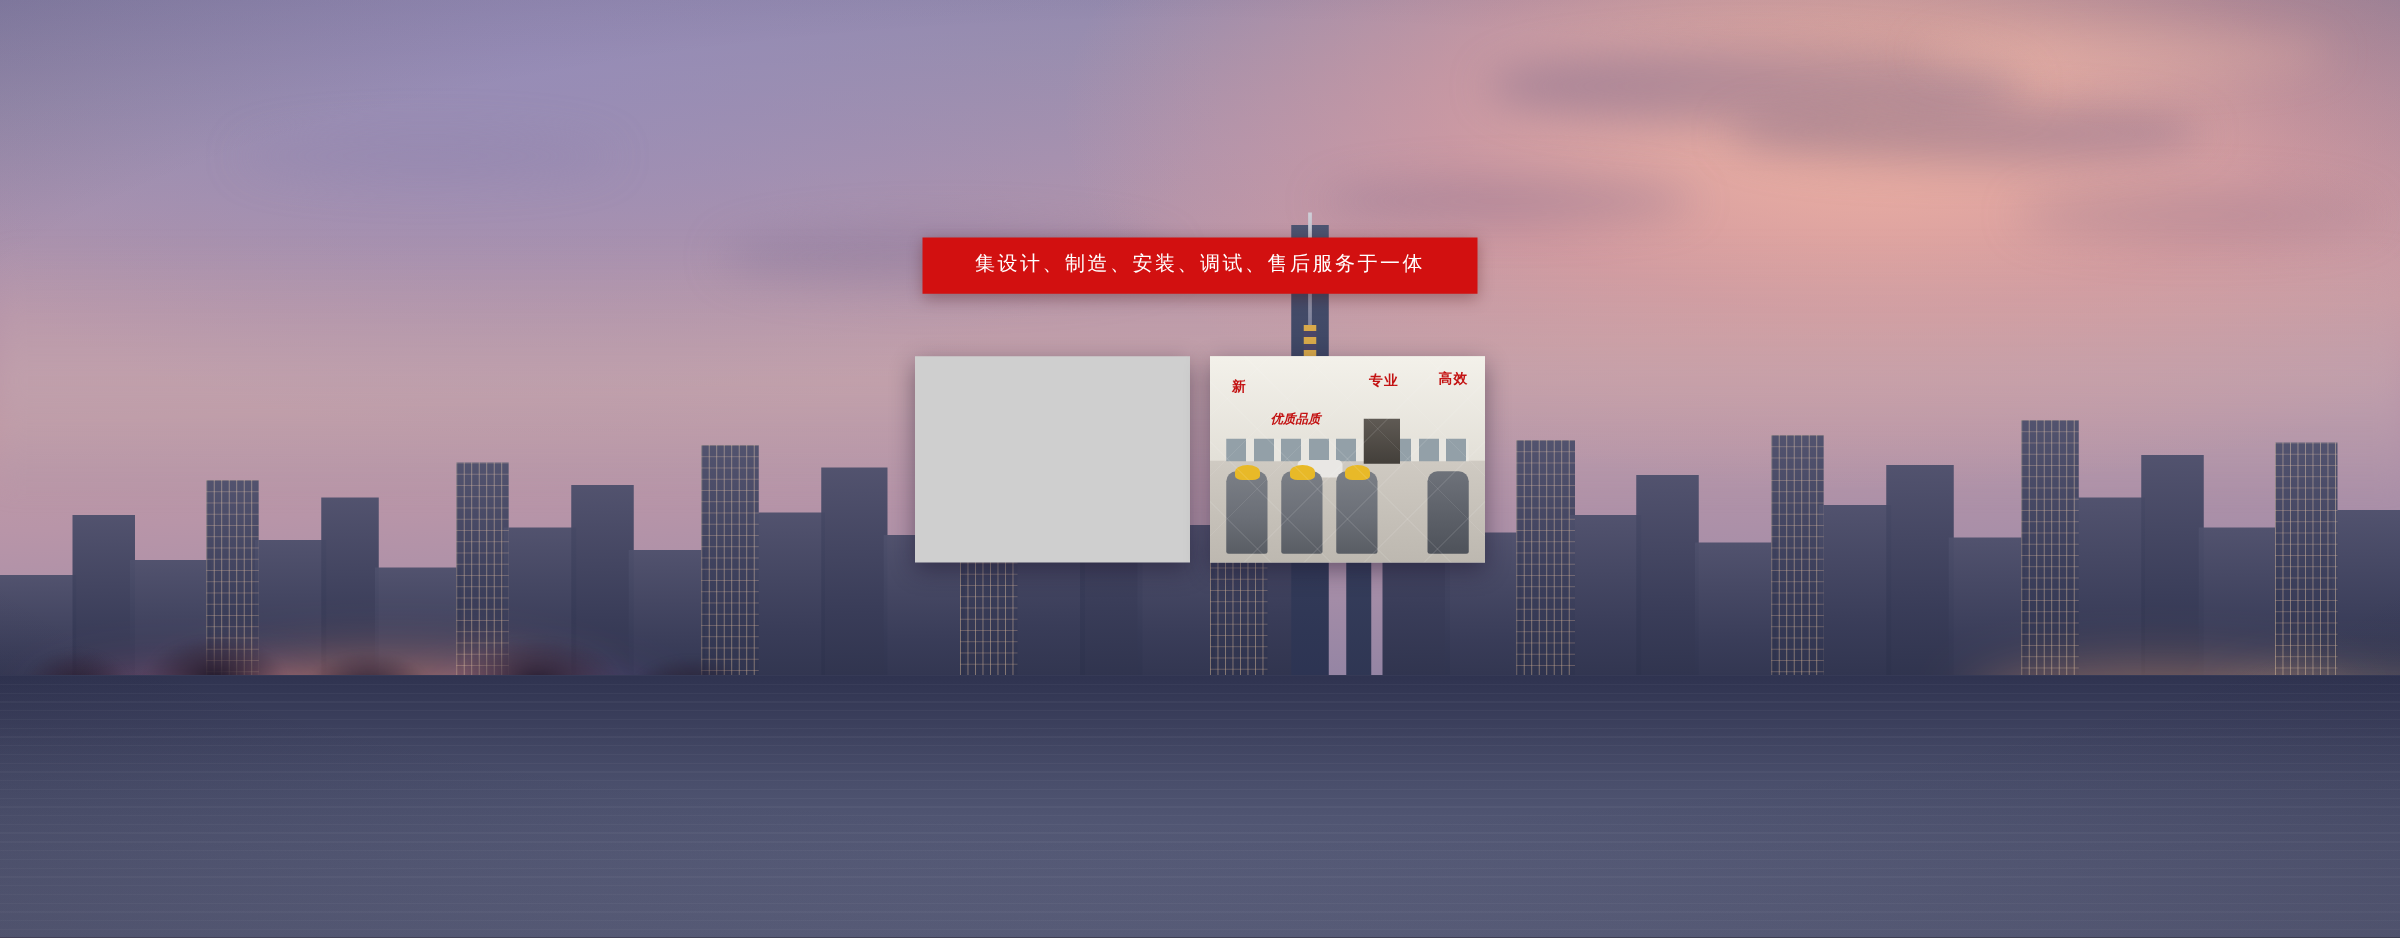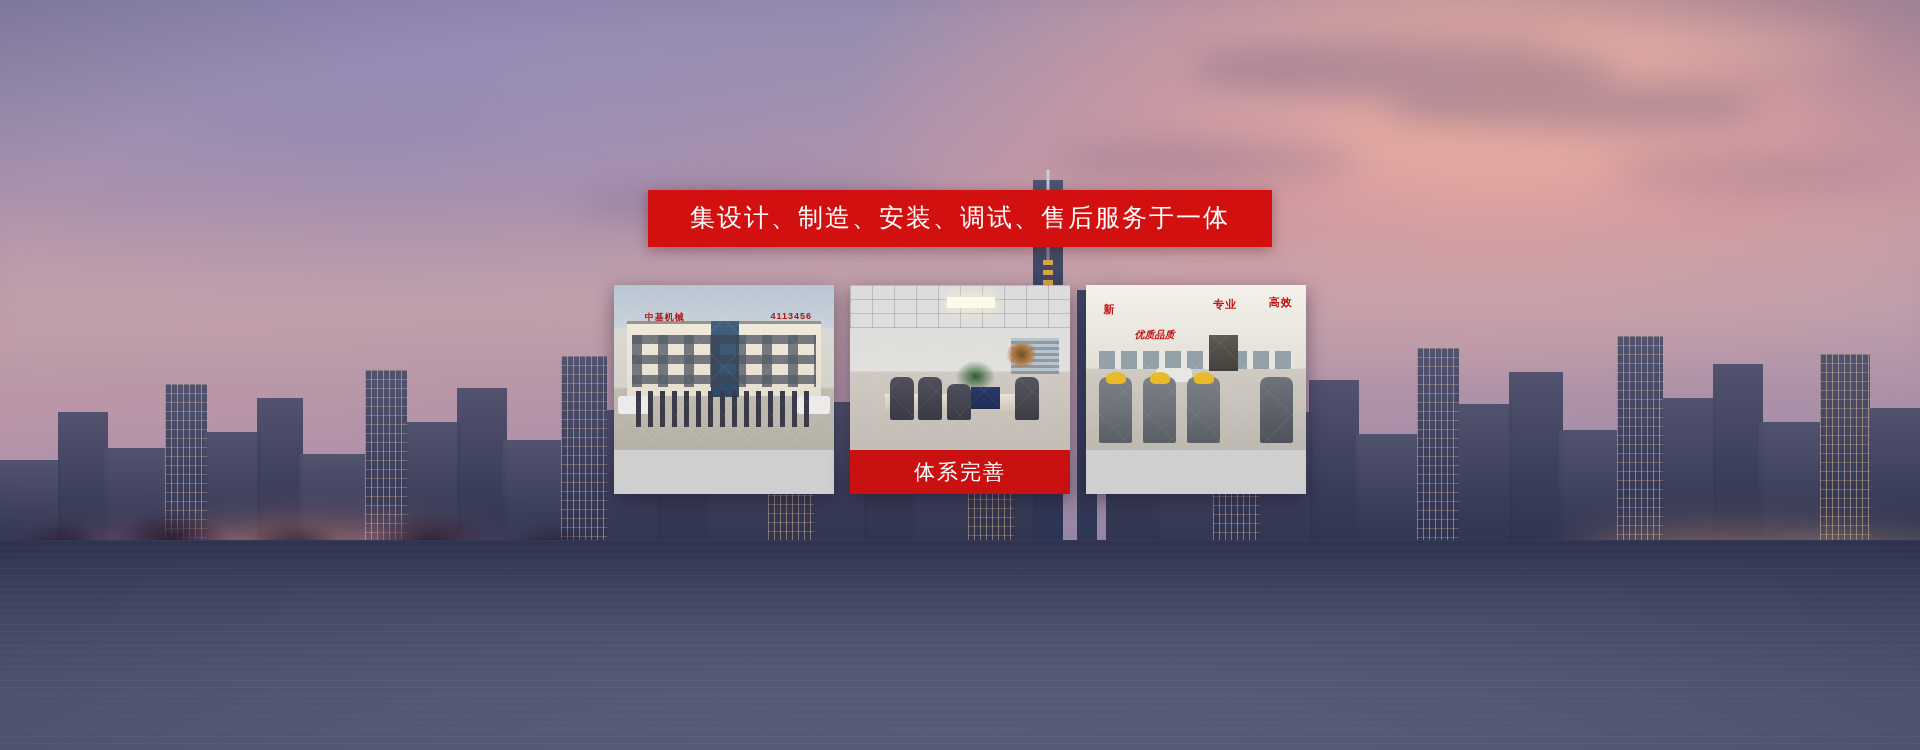--- a/index.html
+++ b/index.html
@@ -74,21 +74,21 @@
   .vign { position:absolute; inset:0; pointer-events:none;
     background:radial-gradient(ellipse 120% 95% at 50% 45%, rgba(0,0,0,0) 45%, rgba(20,16,34,.42) 100%); }
 
   
   .headline { position:absolute; left:0; right:0; top:100px; text-align:center; z-index:6;
     font-size:68px; font-weight:bold; color:#ffffff; letter-spacing:3px; line-height:1;
     text-shadow: 3px 4px 0 rgba(60,40,70,.45), 0 2px 10px rgba(40,25,55,.5); }
 
   
   .subbar { position:absolute; left:50%; top:190px; transform:translateX(-50%); z-index:6;
-    background:#d21010; color:#fff; font-size:25px; letter-spacing:2px;
+    background:#d21010; color:#fff; font-size:16px; letter-spacing:2px;
     padding:11px 42px 13px; white-space:nowrap;
     box-shadow:0 3px 12px rgba(70,10,10,.35); }
 
   
   .cards { position:absolute; left:50%; top:285px; transform:translateX(-50%); z-index:6;
     display:flex; gap:16px; }
   .card { width:220px; background:#cfcfcf; box-shadow:0 6px 18px rgba(25,15,40,.45); }
   .thumb { position:relative; width:220px; height:165px; overflow:hidden; background:#8fa0a8; }
   .thumb::after { content:""; position:absolute; inset:0; pointer-events:none;
     background-image:
@@ -264,49 +264,23 @@
   <div class="trees"></div>
   <div class="water"></div>
   <div class="vign"></div>
 
 
   <div class="subbar">集设计、制造、安装、调试、售后服务于一体</div>
 
   <div class="cards">
 
     <div class="card">
-      <div class="thumb t1">
-        <div class="bldg"></div>
-          <div class="glass"></div>
-          <div class="win"></div>
-        <div class="sign">中基机械</div>
-        <div class="phone">4113456</div>
-        <div class="carL"></div>
-          <div class="carR"></div>
-          <div class="staff"></div>
-      </div>
     </div>
 
 
-    <div class="card">
-      <div class="thumb t3">
-        <div class="ceil"></div>
-          <div class="lamp"></div>
-          <div class="win"></div>
-        <div class="logo"></div>
-          <div class="plant"></div>
-          <div class="desk"></div>
-        <div class="mon"></div>
-        <div class="p1"></div>
-          <div class="p2"></div>
-          <div class="p3"></div>
-          <div class="p4"></div>
-      </div>
-      <div class="caption">体系完善</div>
-    </div>
 
     <div class="card">
       <div class="thumb t4">
         <div class="wall"></div>
         <div class="red1">新</div>
         <div class="red2">专业</div>
         <div class="red3">高效</div>
         <div class="red4">优质品质</div>
         <div class="win"></div>
           <div class="door"></div>

